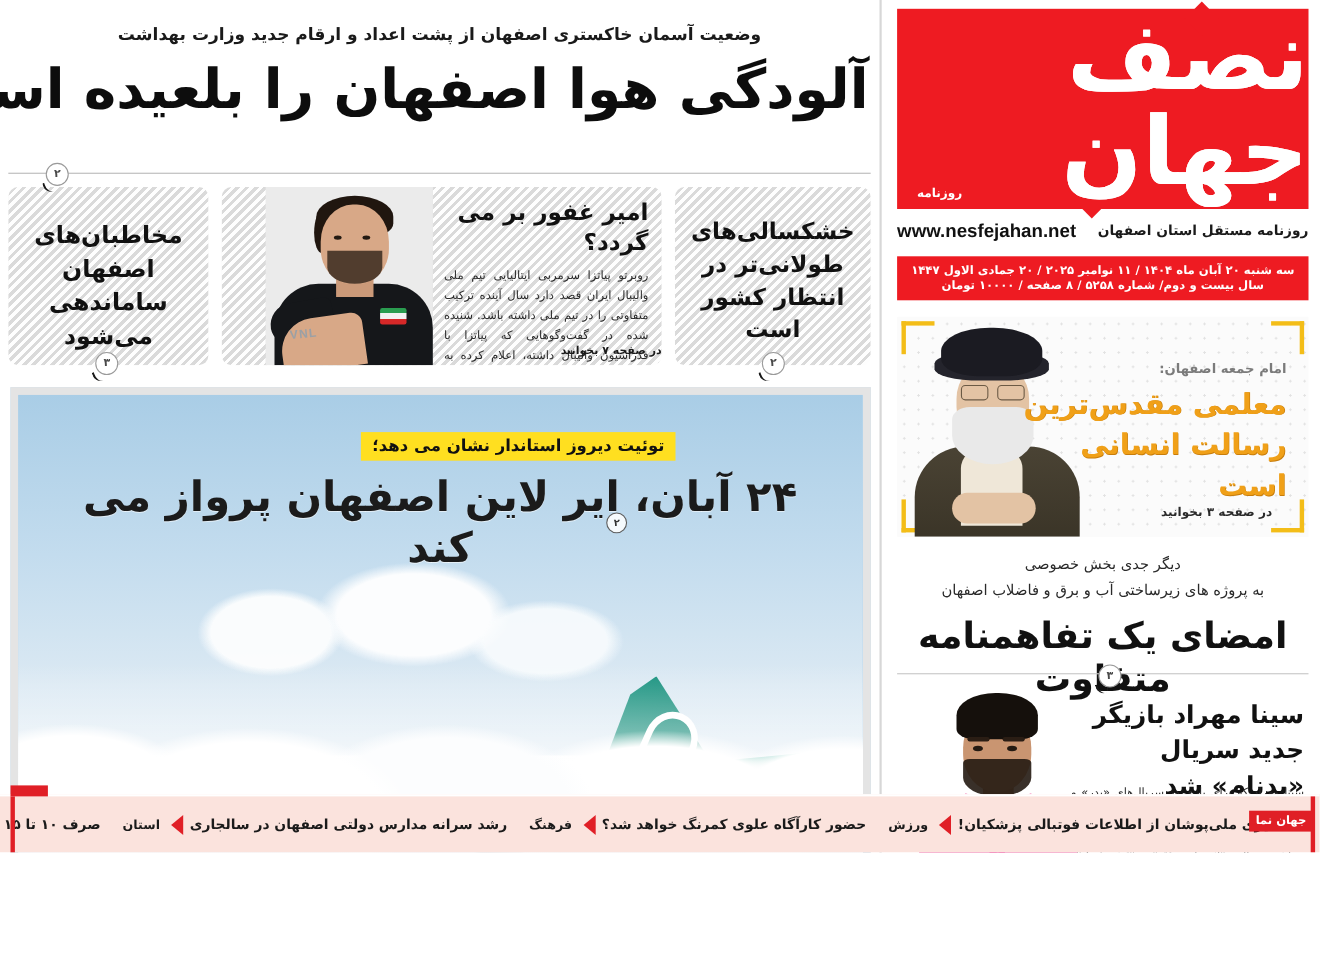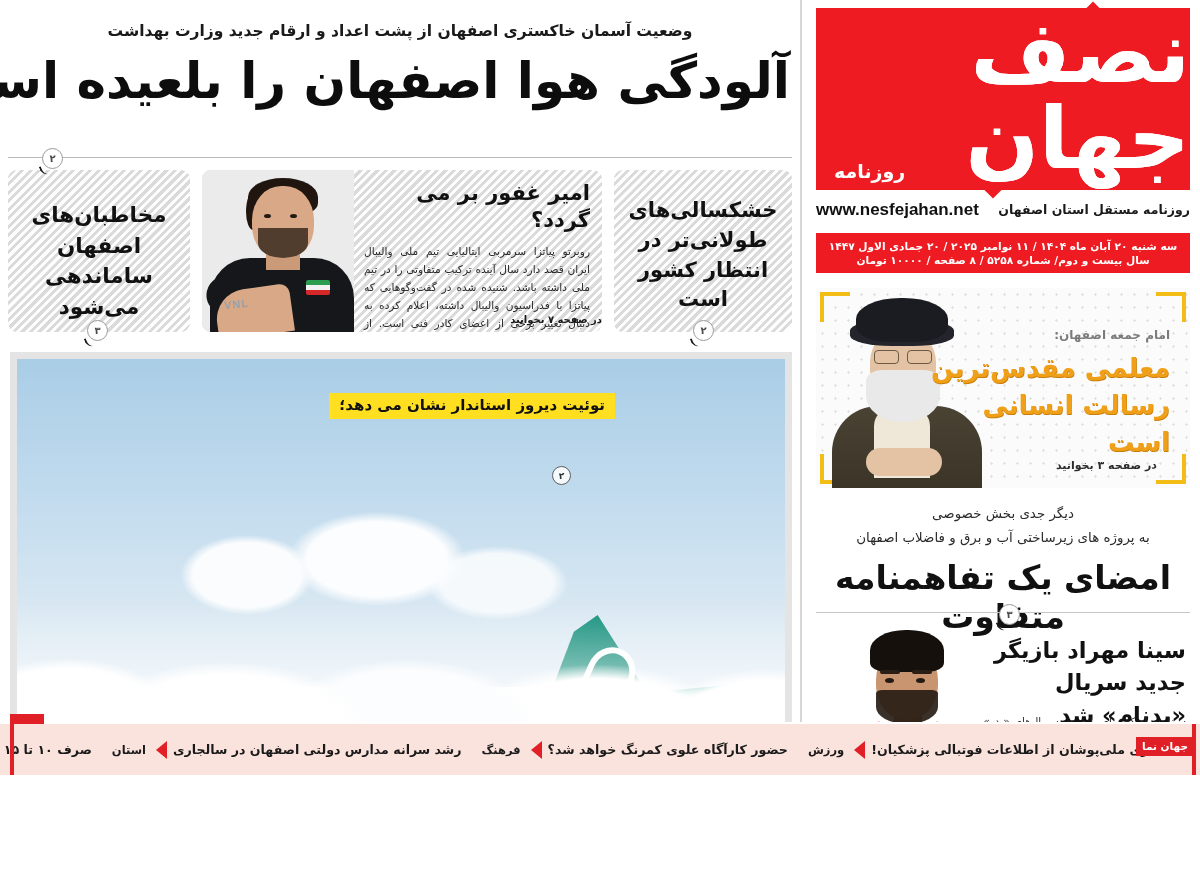--- a/index.html
+++ b/index.html
@@ -64,21 +64,21 @@
   .tbox.b2{right:190px;width:400px;}
   .tbox.b3{right:602px;width:182px;}
 
   .tbox-title{
     font-weight:900;color:#111;text-align:center;
     line-height:1.42;
   }
   .b1 .tbox-title{font-size:21px;padding:26px 10px 0;}
   .b3 .tbox-title{font-size:21.5px;padding:30px 8px 0;}
 
-  .b2-inner{display:flex;height:100%;}
+  .b2-inner{display:flex;height:100%;margin-left:40px;}
   .b2-photo{
     width:152px;height:162px;flex:0 0 152px;position:relative;overflow:hidden;
     background:linear-gradient(170deg,#e9e9e9 0%,#dcdcdc 100%);
   }
   .b2-text{flex:1;padding:10px 12px 0 10px;position:relative;}
   .b2-head{font-size:21px;font-weight:900;color:#111;text-align:right;line-height:1.3;}
   .b2-body{
     font-size:10.6px;color:#2b2b2b;line-height:1.72;text-align:justify;
     margin-top:7px;
   }
@@ -272,21 +272,21 @@
   }
   .masthead-text{
     color:#fff;font-size:86px;font-weight:900;
     line-height:1;letter-spacing:-2px;
     text-shadow:0 0 0 #fff;
     transform:translateY(-4px);
     font-family:"DejaVu Sans",sans-serif;
   }
   .masthead-sub{
     position:absolute;left:18px;bottom:8px;
-    color:#fff;font-size:19px;font-weight:700;
+    color:#fff;font-size:11px;font-weight:700;
   }
   .diamond{
     position:absolute;width:22px;height:22px;background:#ee1b22;transform:rotate(45deg);
   }
   .diamond.d1{right:86px;top:-2px;}
   .diamond.d2{right:186px;bottom:-4px;}
 
   .site-row{
     position:absolute;right:10px;top:198px;width:374px;height:26px;
   }
@@ -521,20 +521,21 @@
         <div class="tail-cone"></div>
         <div class="tail-fin"></div>
         <div class="tail-swirl"></div>
         <div class="engine"></div>
         <div class="airline-word">jsky airlines</div>
       </div>
 
       <div class="cloudbank"></div>
 
       <div class="hero-kicker">توئیت دیروز استاندار نشان می دهد؛</div>
+      <div class="hero-head">۲۴ آبان، ایر لاین اصفهان پرواز می کند</div>
       <div class="hero-badge">۲</div>
     </div>
   </div>
 
   <div class="vdivider"></div>
 
   <div class="right-col">
 
     <div class="masthead">
       <div class="diamond d1"></div>

